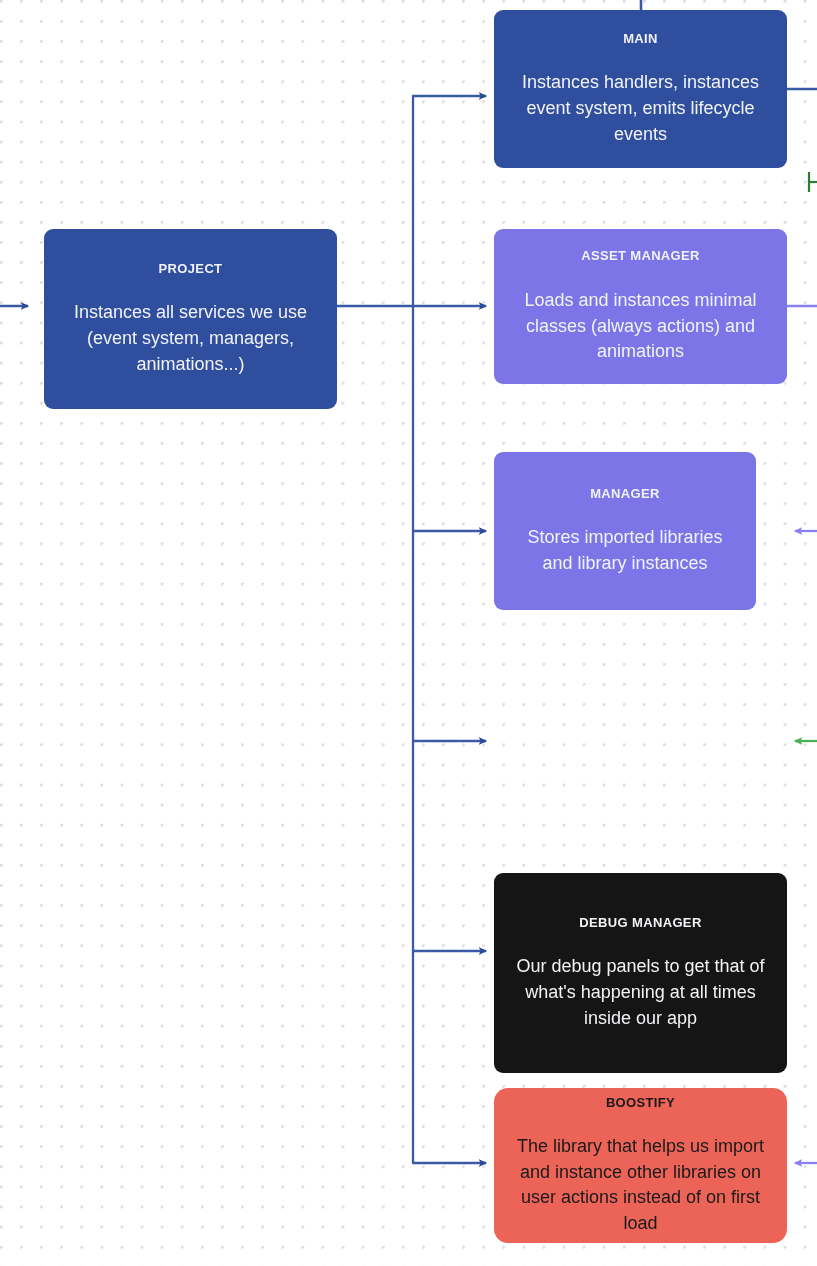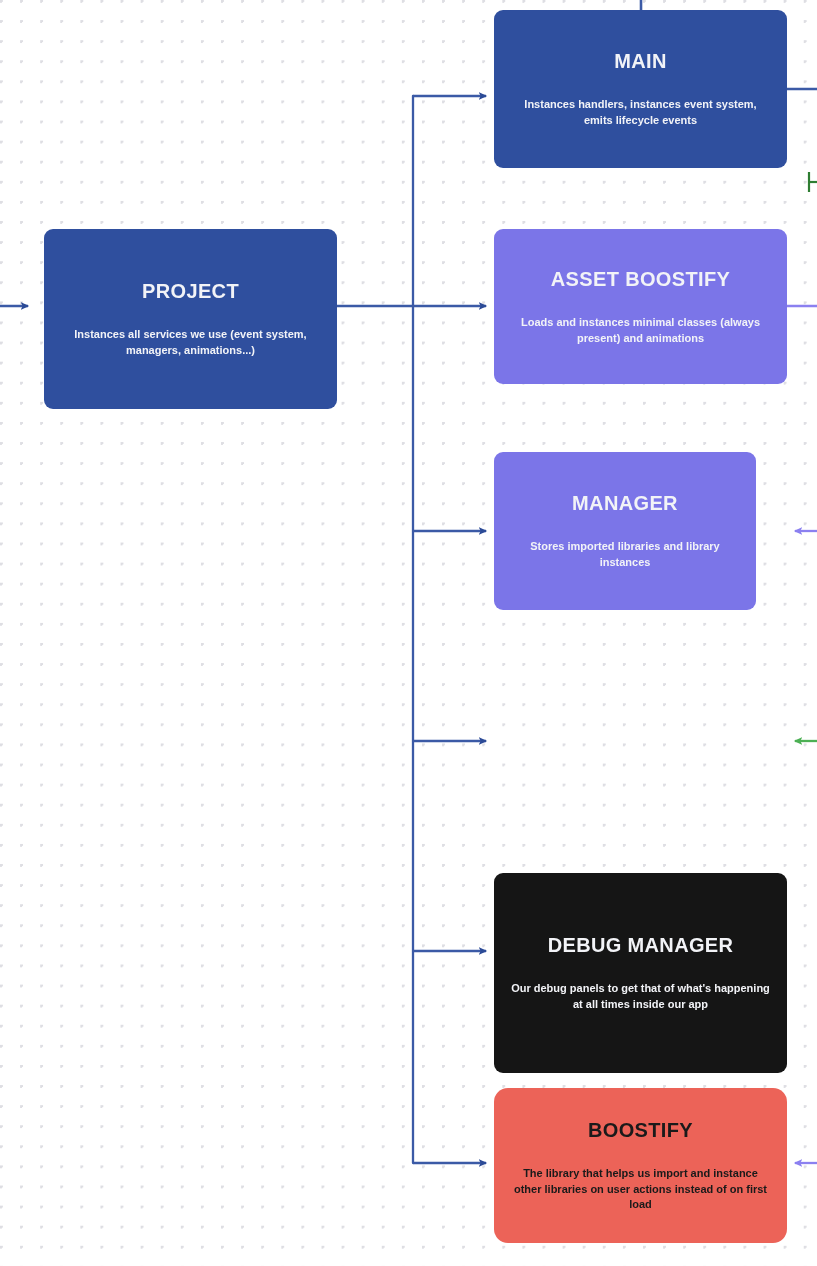--- a/index.html
+++ b/index.html
@@ -46,29 +46,29 @@
     border-radius: 9px;
     box-sizing: border-box;
     display: flex;
     flex-direction: column;
     align-items: center;
     justify-content: center;
     text-align: center;
     padding: 0 16px;
   }
   .node .title {
-    font-size: 20px;
+    font-size: 13px;
     font-weight: bold;
     letter-spacing: 0.35px;
     line-height: 1.2;
     margin-bottom: 24px;
   }
   .node .desc {
-    font-size: 11px;
-    font-weight: bold;
+    font-size: 18px;
+    font-weight: normal;
     line-height: 1.42;
   }
   .light-text { color: #f2f3f7; }
   .dark-text  { color: #1a1a1a; }
 </style>
 </head>
 <body>
 
 <div id="canvas">
 
@@ -122,22 +122,22 @@
     <div class="title">PROJECT</div>
     <div class="desc">Instances all services we use (event system, managers, animations...)</div>
   </div>
 
   <div class="node light-text" style="left:494px; top:10px; width:293px; height:158px; background:#2f4f9e;">
     <div class="title">MAIN</div>
     <div class="desc">Instances handlers, instances event system, emits lifecycle events</div>
   </div>
 
   <div class="node light-text" style="left:494px; top:229px; width:293px; height:155px; background:#7b75e8;">
-    <div class="title">ASSET BOOSTIFY</div>
-    <div class="desc">Loads and instances minimal classes (always present) and animations</div>
+    <div class="title">ASSET MANAGER</div>
+    <div class="desc">Loads and instances minimal classes (always actions) and animations</div>
   </div>
 
   <div class="node light-text" style="left:494px; top:452px; width:262px; height:158px; background:#7b75e8;">
     <div class="title">MANAGER</div>
     <div class="desc">Stores imported libraries and library instances</div>
   </div>
 
 
   <div class="node light-text" style="left:494px; top:873px; width:293px; height:200px; background:#151515;">
     <div class="title">DEBUG MANAGER</div>

